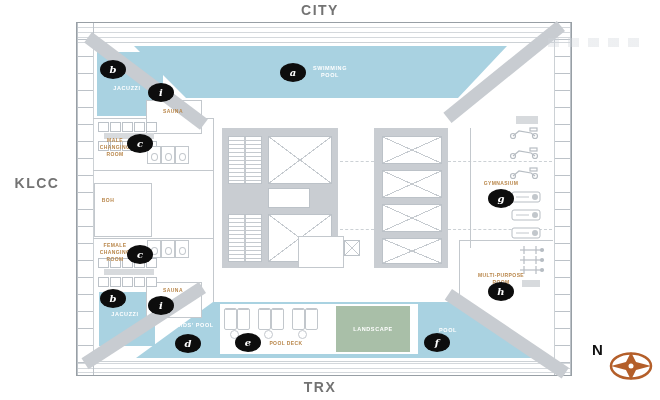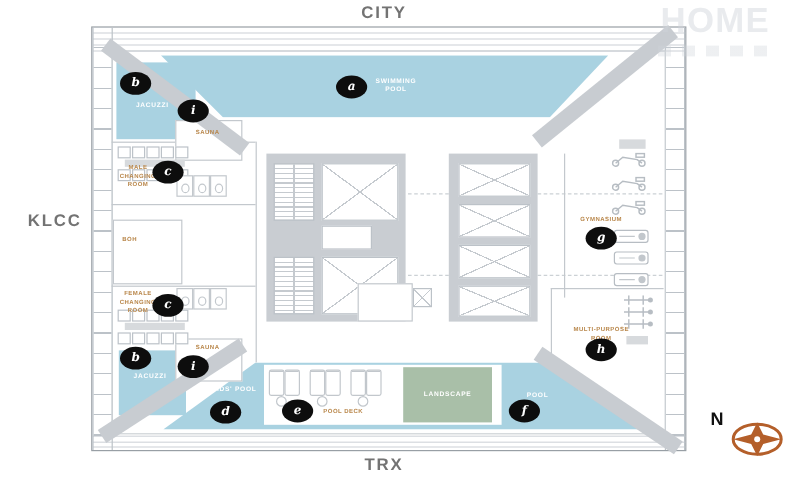--- a/index.html
+++ b/index.html
@@ -63,23 +63,22 @@
   .compass{position:absolute;left:609px;top:350px;z-index:8;}
   .gym-svg{position:absolute;z-index:3;}
 </style>
 </head>
 <body>
 
 <div class="canvas">
 
   <div class="dir" style="left:282px;top:2px;width:76px;">CITY</div>
   <div class="dir" style="left:292px;top:379px;width:56px;">TRX</div>
-  <div class="dir" style="left:6px;top:175px;width:62px;text-align:right;">KLCC</div>
-
-  <div class="wm">HOME</div>
+  <div class="dir" style="left:6px;top:175px;width:62px;">KLCC</div>
+
   <div class="wm-sub"></div>
 
   <div class="plan">
     <div class="hline" style="top:4px;"></div>
     <div class="hline" style="top:9px;"></div>
     <div class="hline" style="top:14px;"></div>
     <div class="hline" style="top:19px;"></div>
     <div class="hline" style="top:340px;"></div>
     <div class="hline" style="top:345px;"></div>
     <div class="hline" style="top:349px;"></div>

